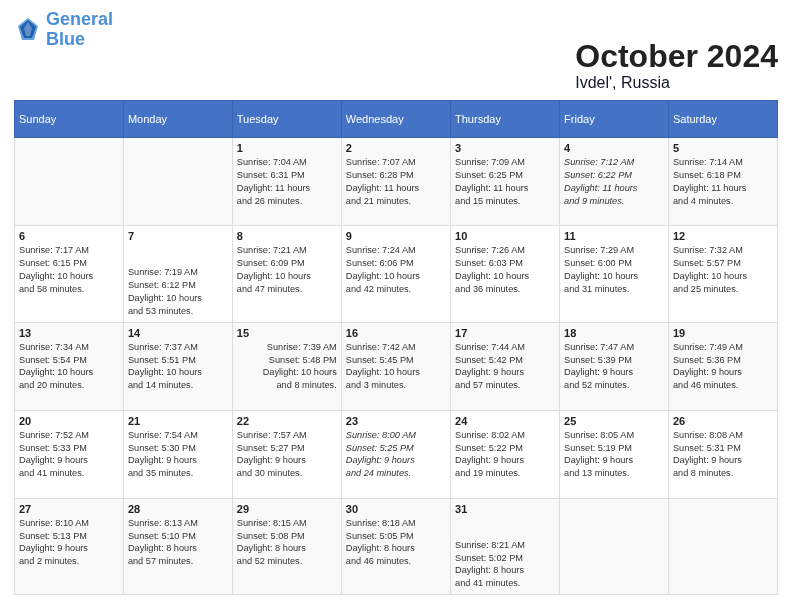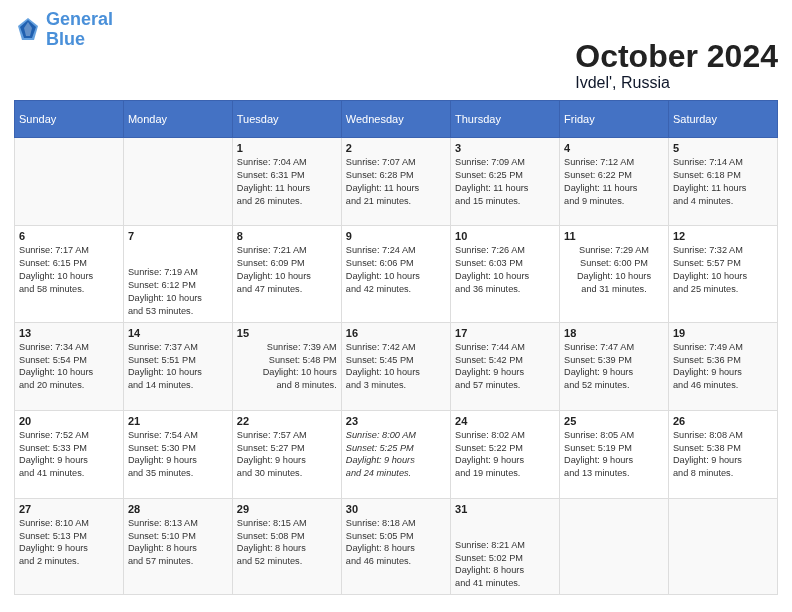--- a/index.html
+++ b/index.html
@@ -156,21 +156,21 @@
           </td>
           <td>
             <div class="day-number">3</div>
             <div class="day-info" style="white-space: pre-line;">Sunrise: 7:09 AM
 Sunset: 6:25 PM
 Daylight: 11 hours
 and 15 minutes.</div>
           </td>
           <td>
             <div class="day-number">4</div>
-            <div class="day-info" style="white-space: pre-line;">Sunrise: 7:12 AM
+            <div class="day-info" style="white-space: pre-line; font-style: italic;">Sunrise: 7:12 AM
 Sunset: 6:22 PM
 Daylight: 11 hours
 and 9 minutes.</div>
           </td>
           <td>
             <div class="day-number">5</div>
             <div class="day-info" style="white-space: pre-line;">Sunrise: 7:14 AM
 Sunset: 6:18 PM
 Daylight: 11 hours
 and 4 minutes.</div>
@@ -207,21 +207,21 @@
           </td>
           <td>
             <div class="day-number">10</div>
             <div class="day-info" style="white-space: pre-line;">Sunrise: 7:26 AM
 Sunset: 6:03 PM
 Daylight: 10 hours
 and 36 minutes.</div>
           </td>
           <td>
             <div class="day-number">11</div>
-            <div class="day-info" style="white-space: pre-line; text-align: center;">Sunrise: 7:29 AM
+            <div class="day-info" style="white-space: pre-line;">Sunrise: 7:29 AM
 Sunset: 6:00 PM
 Daylight: 10 hours
 and 31 minutes.</div>
           </td>
           <td>
             <div class="day-number">12</div>
             <div class="day-info" style="white-space: pre-line;">Sunrise: 7:32 AM
 Sunset: 5:57 PM
 Daylight: 10 hours
 and 25 minutes.</div>
@@ -317,21 +317,21 @@
           <td>
             <div class="day-number">25</div>
             <div class="day-info" style="white-space: pre-line;">Sunrise: 8:05 AM
 Sunset: 5:19 PM
 Daylight: 9 hours
 and 13 minutes.</div>
           </td>
           <td>
             <div class="day-number">26</div>
             <div class="day-info" style="white-space: pre-line;">Sunrise: 8:08 AM
-Sunset: 5:38 PM
+Sunset: 5:31 PM
 Daylight: 9 hours
 and 8 minutes.</div>
           </td>
         </tr>
         <tr>
           <td>
             <div class="day-number">27</div>
             <div class="day-info" style="white-space: pre-line;">Sunrise: 8:10 AM
 Sunset: 5:13 PM
 Daylight: 9 hours

